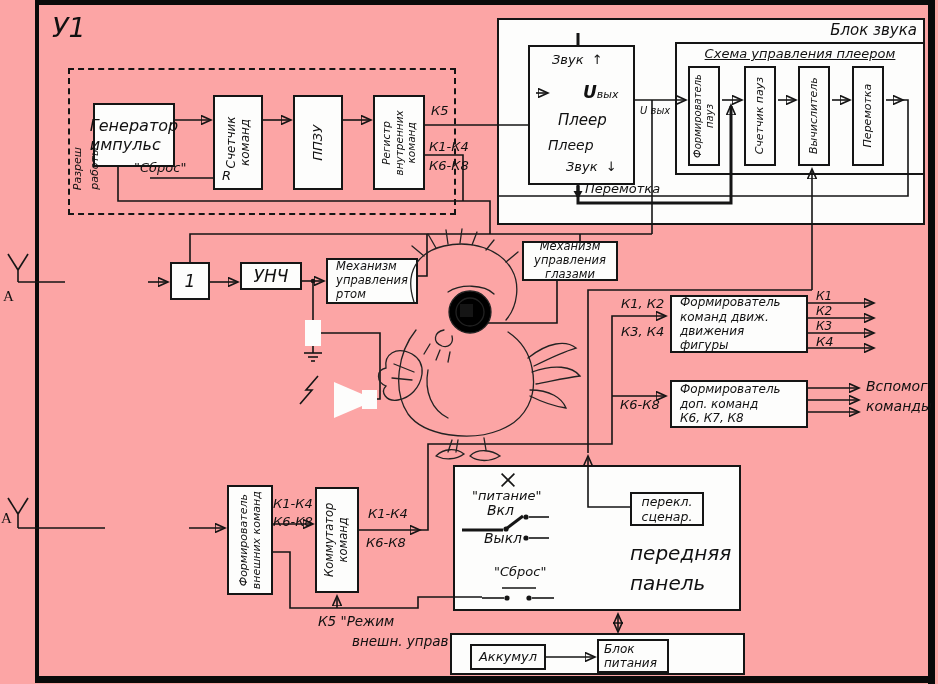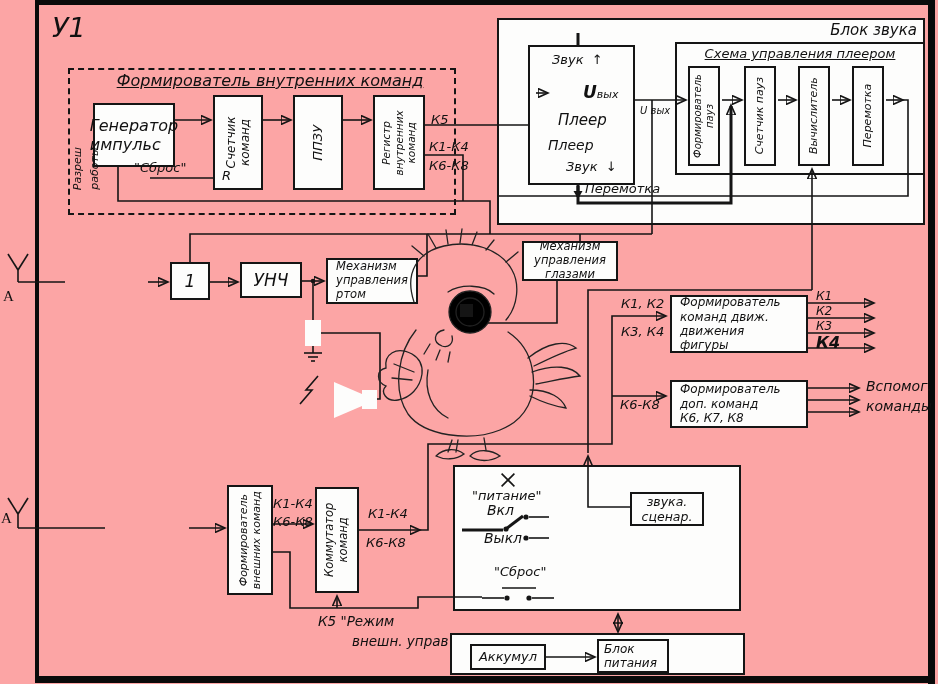--- a/index.html
+++ b/index.html
@@ -24,21 +24,20 @@
   svg.wires .sketch{stroke:#222;stroke-width:1.3;stroke-linecap:round;}
 </style>
 </head>
 <body>
 
 <div id="stage">
 
   <div class="lbl" style="left:52px;top:12px;font-size:27px;">У1</div>
 
   <div class="box dash" style="left:68px;top:68px;width:388px;height:147px;"></div>
-  <div class="lbl ctr underl" style="left:92px;top:72px;width:356px;font-size:16px;font-weight:500;">Формирователь внутренних команд</div>
 
   <div class="box" style="left:93px;top:103px;width:82px;height:64px;">
     <span class="txt pre" style="font-size:16px;">Генератор
 импульс</span>
   </div>
 
   <div class="box" style="left:213px;top:95px;width:50px;height:95px;">
     <span class="rot txt" style="width:86px;font-size:12px;">Счетчик
 команд</span>
   </div>
@@ -56,21 +55,21 @@
 
   <div class="lbl" style="left:134px;top:160px;font-size:13px;">"Сброс"</div>
 
   <div class="box nb" style="left:70px;top:133px;width:16px;height:72px;z-index:5;">
     <span class="rot txt" style="width:66px;font-size:11px;">Разреш</span>
   </div>
   <div class="box nb" style="left:87px;top:133px;width:16px;height:72px;z-index:5;">
     <span class="rot txt" style="width:66px;font-size:11px;">работы</span>
   </div>
 
-  <div class="lbl" style="left:431px;top:112px;font-size:13px;">К5</div>
+  <div class="lbl" style="left:431px;top:103px;font-size:13px;">К5</div>
   <div class="lbl" style="left:429px;top:139px;font-size:13px;">К1-К4</div>
   <div class="lbl" style="left:429px;top:158px;font-size:13px;">К6-К8</div>
 
   <div class="box" style="left:497px;top:18px;width:428px;height:207px;"></div>
   <div class="lbl" style="left:805px;top:22px;width:112px;font-size:15px;text-align:right;">Блок звука</div>
 
   <div class="box" style="left:528px;top:45px;width:107px;height:140px;"></div>
   <div class="lbl" style="left:552px;top:52px;font-size:13px;"><span>Звук</span>&nbsp;&nbsp;<span>↑</span></div>
   <div class="lbl" style="left:583px;top:82px;">
     <span style="font-size:17px;font-weight:bold;">U</span><span style="font-size:11px;">вых</span>
@@ -95,21 +94,21 @@
     <span class="rot txt" style="width:92px;font-size:11px;">Вычислитель</span>
   </div>
   <div class="box" style="left:852px;top:66px;width:32px;height:100px;">
     <span class="rot txt" style="width:92px;font-size:11px;">Перемотка</span>
   </div>
 
   <div class="lbl serif" style="left:3px;top:288px;font-size:15px;">А</div>
   <div class="box" style="left:170px;top:262px;width:40px;height:38px;">
     <span class="txt" style="font-size:17px;">1</span>
   </div>
-  <div class="box" style="left:240px;top:262px;width:62px;height:36px;">
+  <div class="box" style="left:240px;top:262px;width:62px;height:28px;">
     <span class="txt" style="font-size:17px;">УНЧ</span>
   </div>
   <div class="box" style="left:326px;top:258px;width:92px;height:46px;">
     <span class="txt pre" style="font-size:11.5px;">Механизм
 управления
 ртом</span>
   </div>
   <div class="box" style="left:522px;top:241px;width:96px;height:40px;border-width:2.5px;">
     <span class="txt pre ctr" style="font-size:11.5px;">Механизм
 управления
@@ -120,21 +119,21 @@
     <span class="txt pre" style="font-size:12px;padding-left:8px;">Формирователь
 команд движ.
 движения
 фигуры</span>
   </div>
   <div class="lbl" style="left:621px;top:296px;font-size:13px;">К1, К2</div>
   <div class="lbl" style="left:621px;top:324px;font-size:13px;">К3, К4</div>
   <div class="lbl" style="left:816px;top:289px;font-size:12px;">К1</div>
   <div class="lbl" style="left:816px;top:304px;font-size:12px;">К2</div>
   <div class="lbl" style="left:816px;top:319px;font-size:12px;">К3</div>
-  <div class="lbl" style="left:816px;top:334px;font-size:16px;font-weight:bold;">К4</div>
+  <div class="lbl" style="left:816px;top:334px;font-size:13px;">К4</div>
 
   <div class="box" style="left:670px;top:380px;width:138px;height:48px;justify-content:flex-start;">
     <span class="txt pre" style="font-size:12px;padding-left:8px;">Формирователь
 доп. команд
 К6, К7, К8</span>
   </div>
   <div class="lbl" style="left:620px;top:397px;font-size:13px;">К6-К8</div>
   <div class="lbl" style="left:866px;top:378px;font-size:14px;">Вспомог.</div>
   <div class="lbl" style="left:866px;top:398px;font-size:14px;">команды</div>
 
@@ -153,23 +152,25 @@
   <div class="lbl" style="left:366px;top:535px;font-size:13px;">К6-К8</div>
   <div class="lbl" style="left:318px;top:614px;font-size:13.5px;">К5 "Режим</div>
   <div class="lbl" style="left:352px;top:634px;font-size:13.5px;">внешн. управ</div>
 
   <div class="box" style="left:453px;top:465px;width:288px;height:146px;"></div>
   <div class="lbl" style="left:472px;top:488px;font-size:13px;">"питание"</div>
   <div class="lbl" style="left:487px;top:502px;font-size:14px;">Вкл</div>
   <div class="lbl" style="left:484px;top:530px;font-size:14px;">Выкл</div>
   <div class="lbl" style="left:494px;top:564px;font-size:13px;">"Сброс"</div>
   <div class="box" style="left:630px;top:492px;width:74px;height:34px;">
-    <span class="txt pre ctr" style="font-size:12.5px;">звука.
+    <span class="txt pre ctr" style="font-size:12.5px;">перекл.
 сценар.</span>
   </div>
+  <div class="lbl pre" style="left:630px;top:538px;font-size:20px;line-height:1.5;">передняя
+панель</div>
 
   <div class="box" style="left:450px;top:633px;width:295px;height:42px;"></div>
   <div class="box" style="left:470px;top:644px;width:76px;height:26px;">
     <span class="txt" style="font-size:13px;">Аккумул</span>
   </div>
   <div class="box" style="left:597px;top:639px;width:72px;height:34px;justify-content:flex-start;align-items:center;">
     <span class="txt pre" style="font-size:12px;padding-left:5px;">Блок
 питания</span>
   </div>
 

